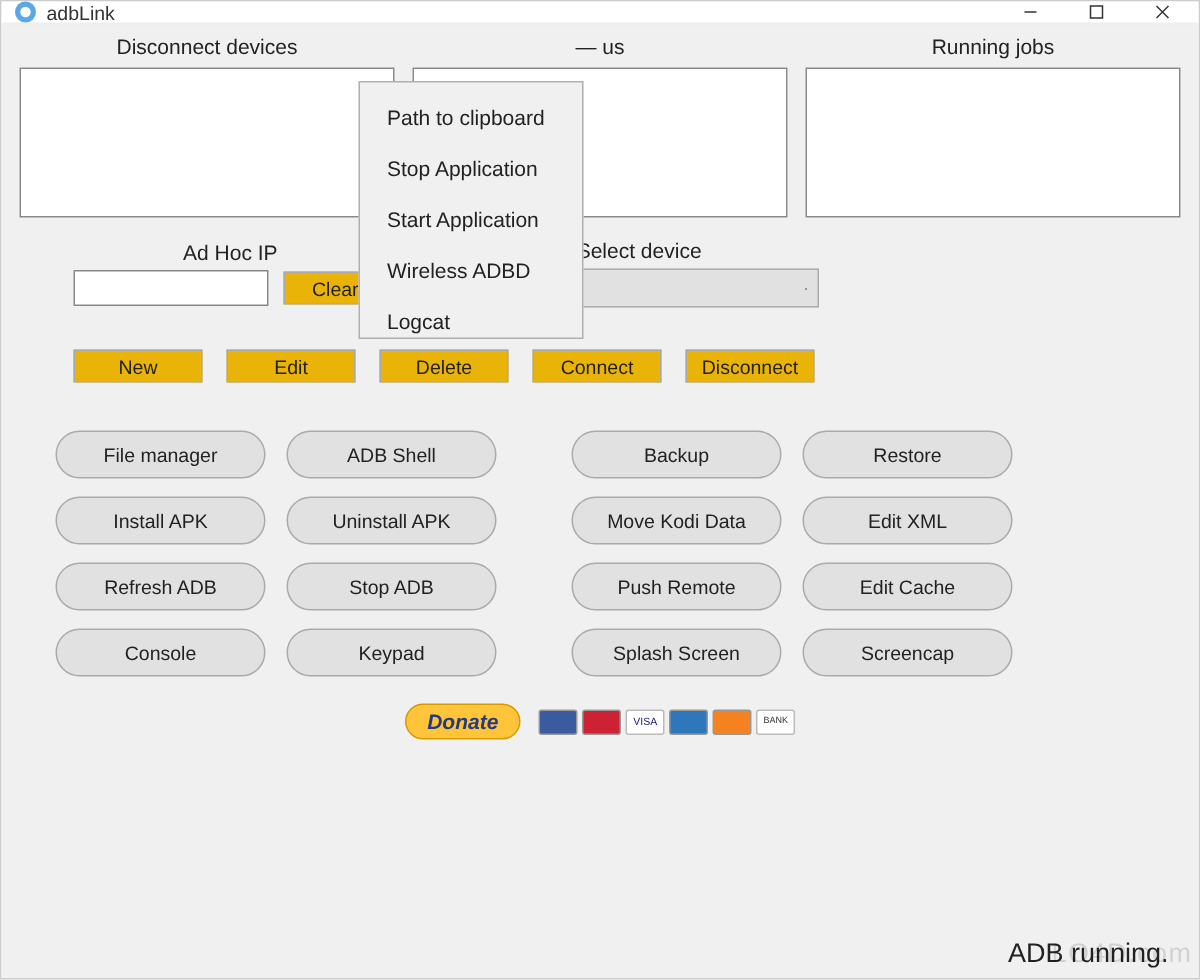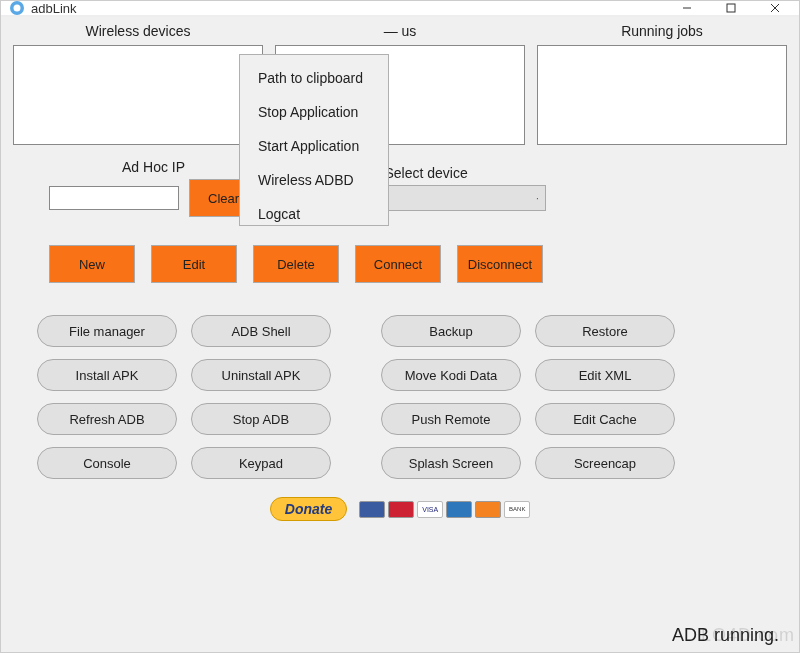--- a/index.html
+++ b/index.html
@@ -108,23 +108,23 @@
   .adhoc-col { display:flex; flex-direction:column; margin-left:36px; }
   .adhoc-input-row { display:flex; gap:10px; align-items:center;}
   input[type=text].field {
     width: 130px; height: 24px;
     border: 1px solid #888;
     background: #fff;
     padding: 2px 4px;
     font-family: inherit; font-size:13px;
   }
   .btn {
-    background: #f97316;
+    background: #eab308;
     border: 1px solid #aaa;
-    height: 38px;
+    height: 22px;
     padding: 0 18px;
     font-family: inherit;
     font-size: 13px;
     color: #222;
     cursor: default;
   }
   .selectdev-col { display:flex; flex-direction:column; margin-left:40px;}
   .combobox {
     width: 240px; height:26px;
     background:#e1e1e1;
@@ -238,21 +238,21 @@
     <div class="dditem">Stop Application</div>
     <div class="dditem">Start Application</div>
     <div class="dditem">Wireless ADBD</div>
     <div class="dditem">Logcat</div>
   </div>
 
   <div class="client">
 
     <div class="panels">
       <div class="panel">
-        <span class="panel-label">Wireless devices</span>
+        <span class="panel-label">Disconnect devices</span>
         <div class="panel-box"></div>
       </div>
       <div class="panel">
         <span class="panel-label">— us</span>
         <div class="panel-box"></div>
       </div>
       <div class="panel">
         <span class="panel-label">Running jobs</span>
         <div class="panel-box"></div>
       </div>

